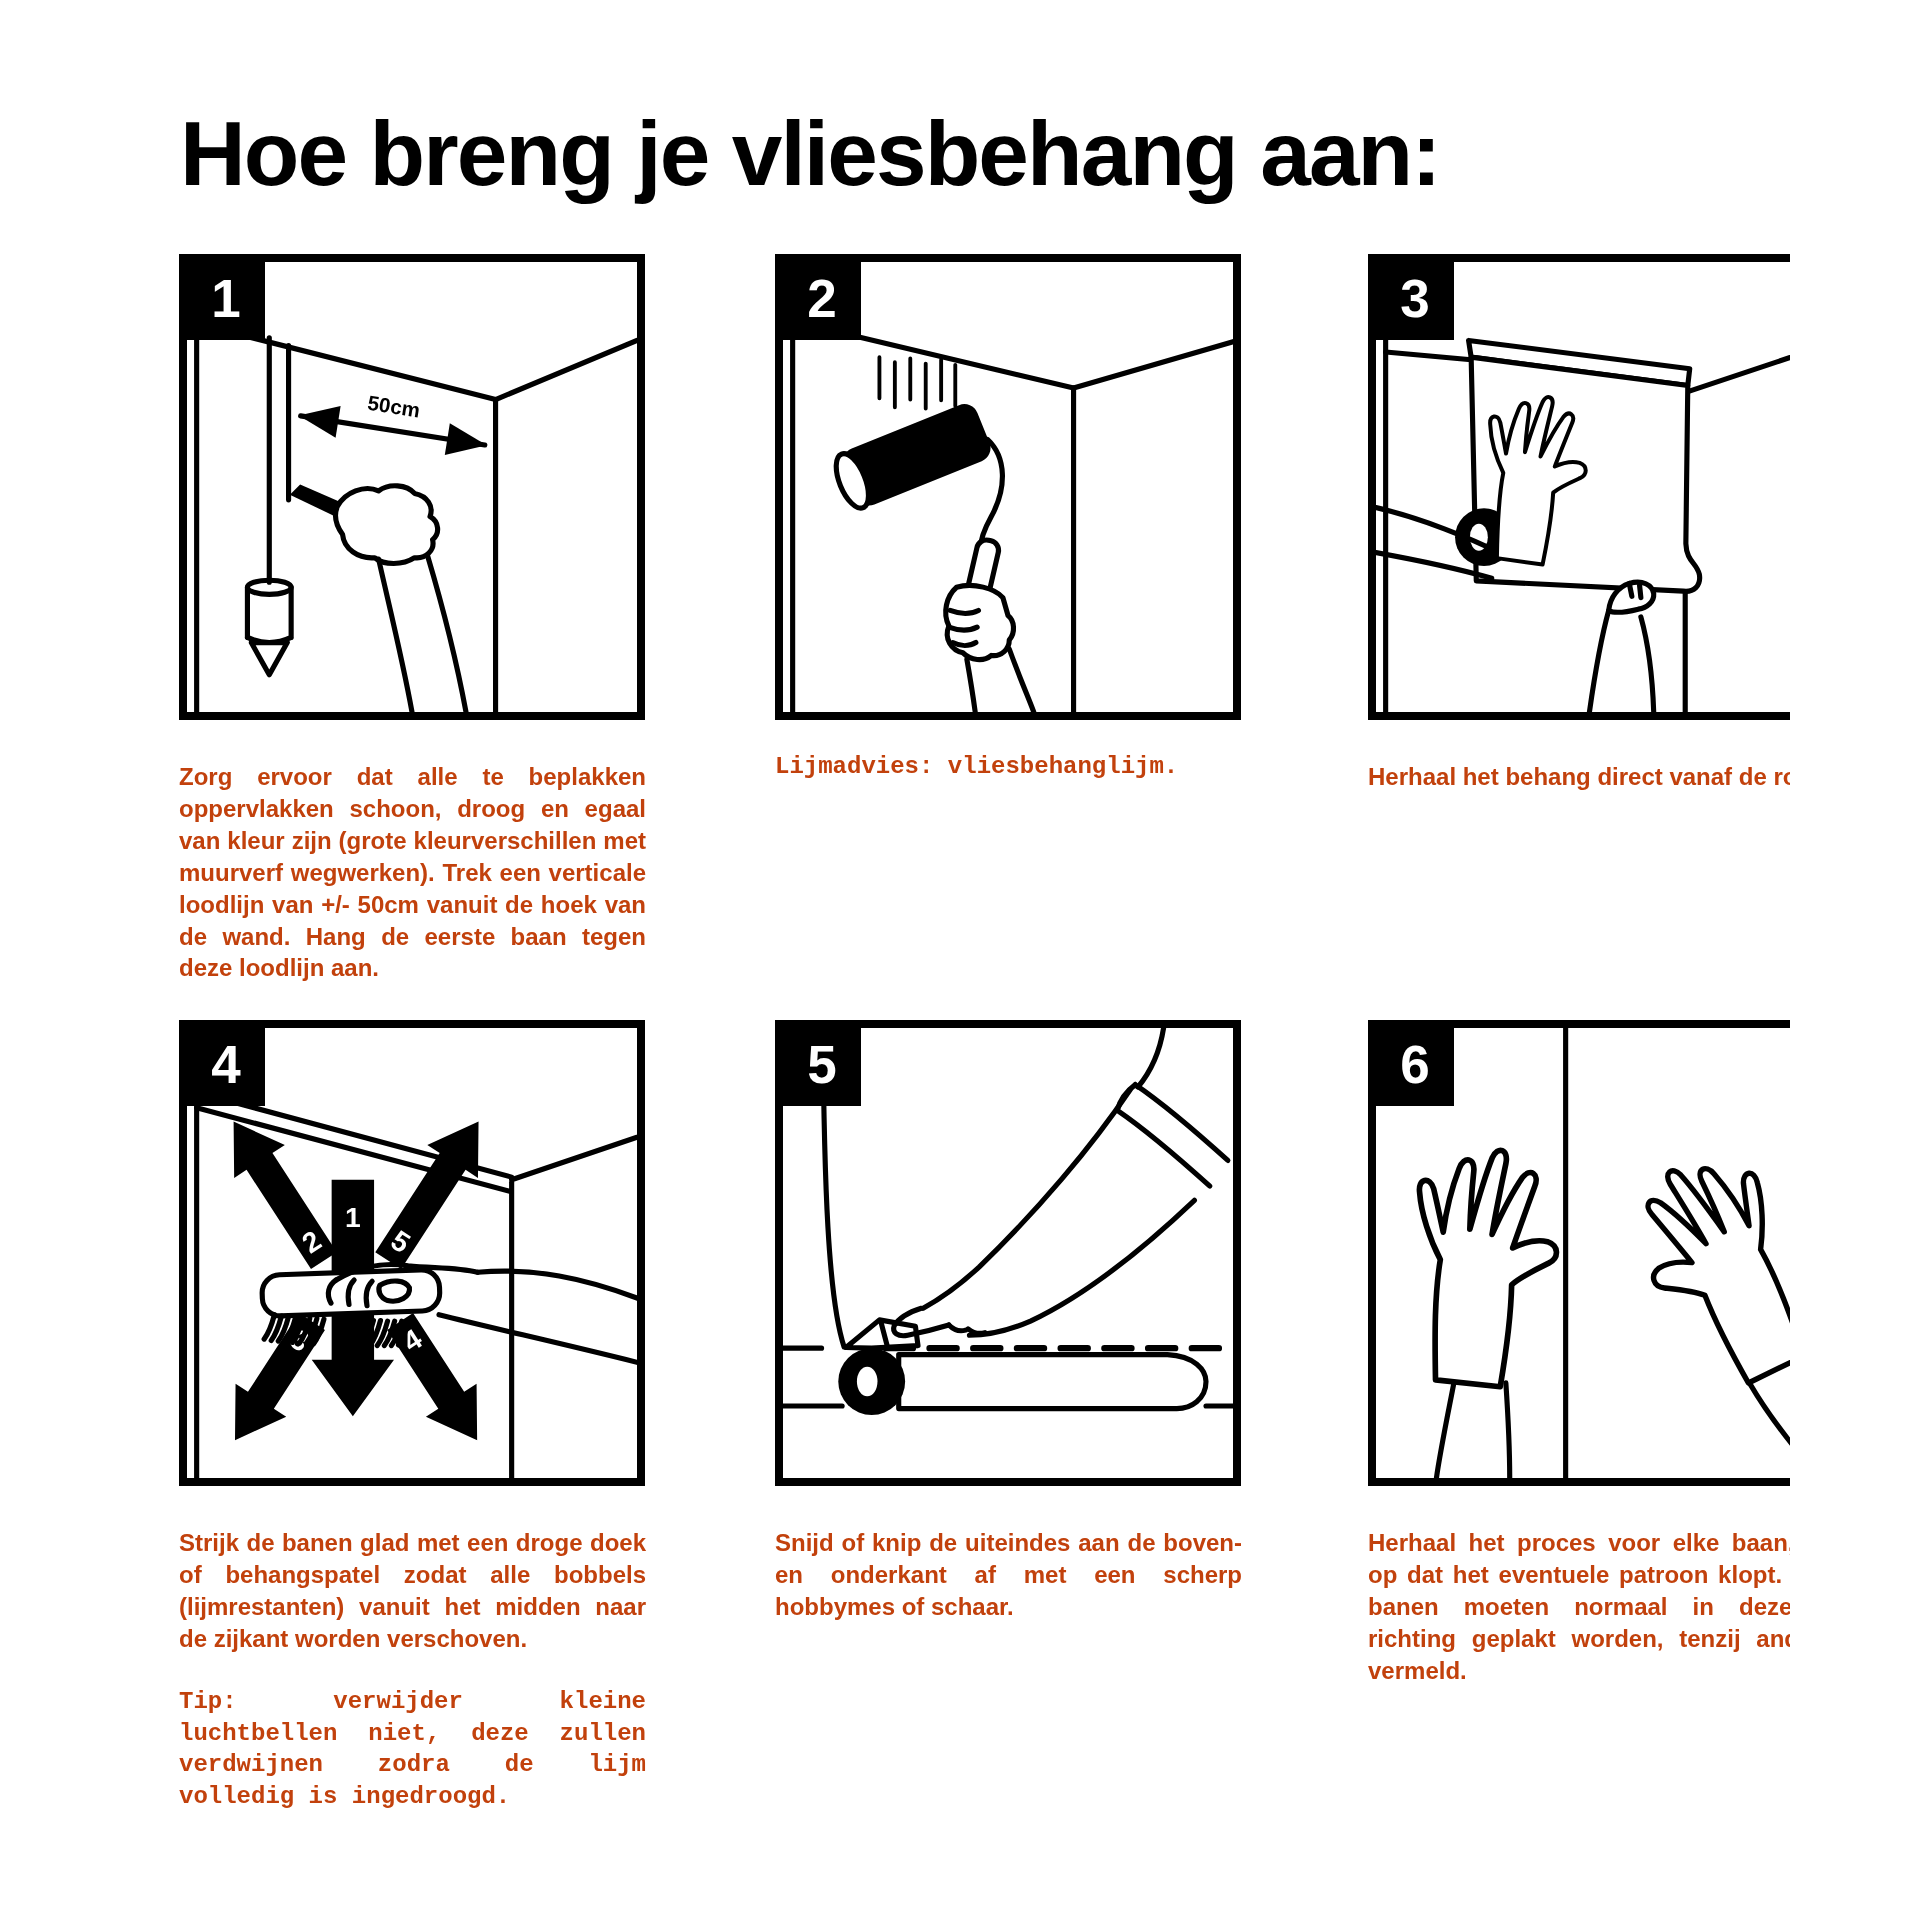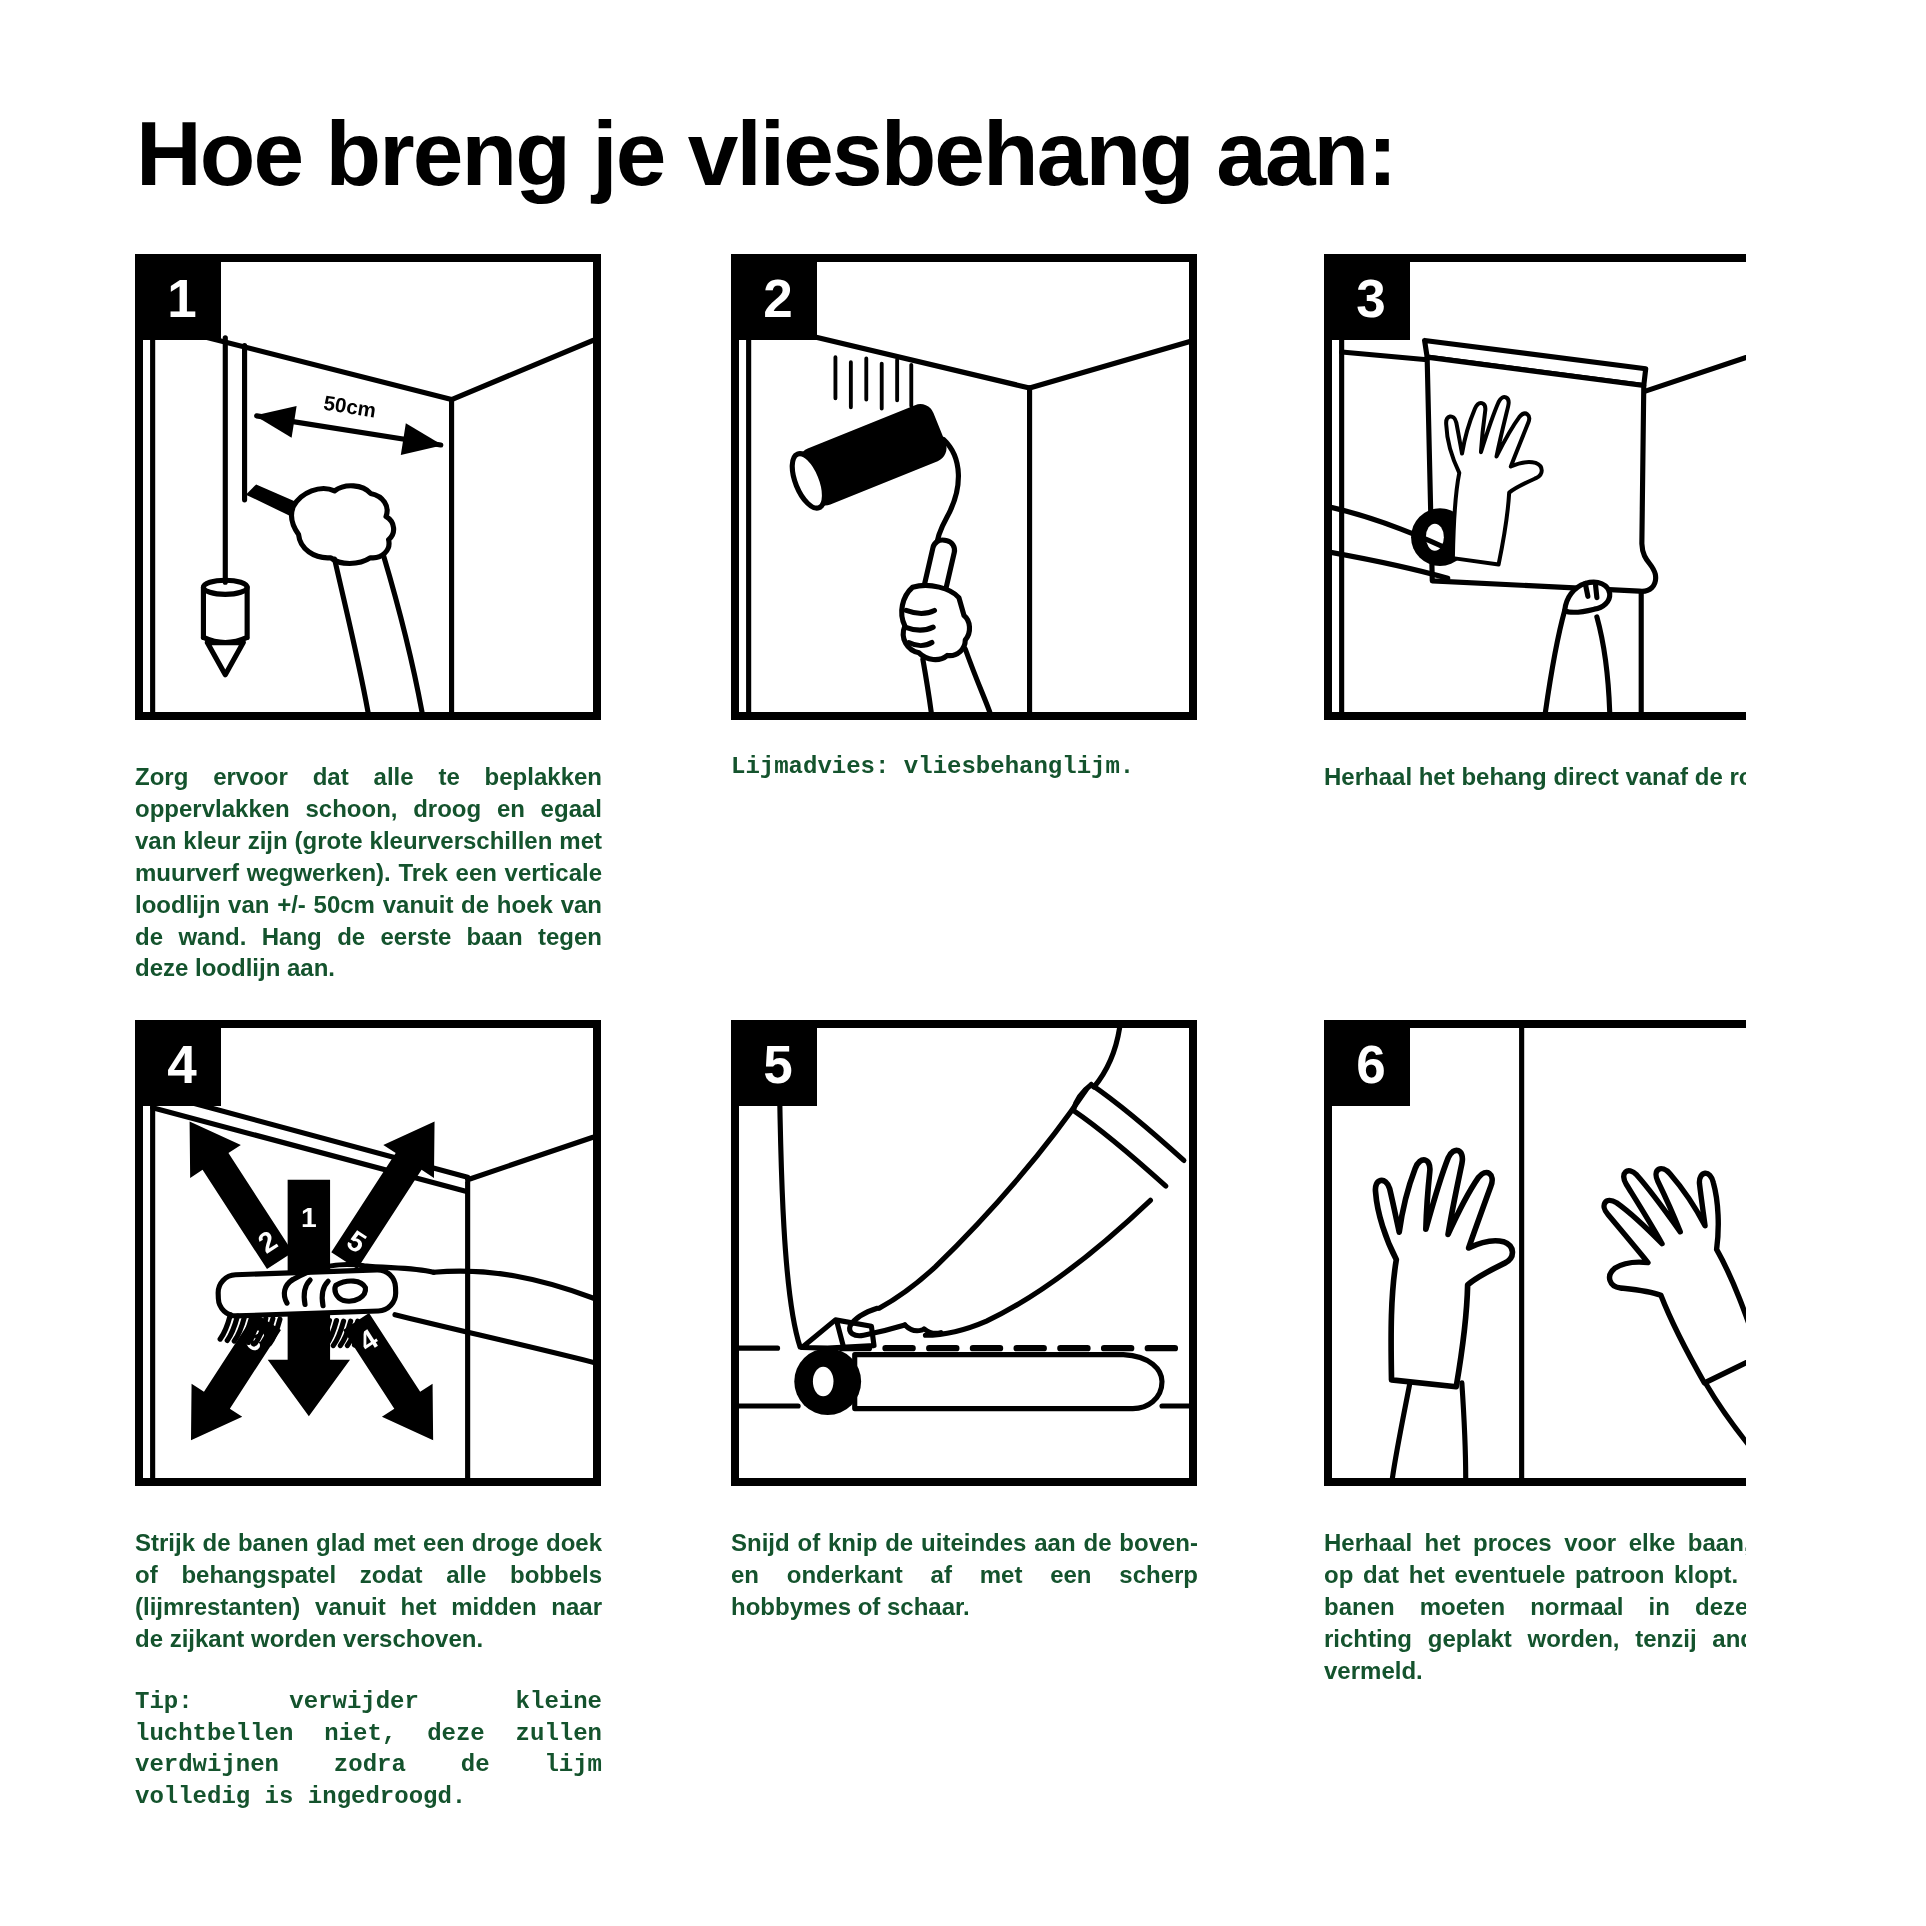--- a/index.html
+++ b/index.html
@@ -1,29 +1,29 @@
 <!DOCTYPE html>
 <html style="font-size:10.3px"><head>
 <meta charset="utf-8">
 <style>
   html,body{margin:0;padding:0;background:#fff;}
   #page{position:relative;width:1746px;height:1926px;background:#fff;overflow:hidden;
-        font-family:"Liberation Sans", sans-serif;color:#000;}
+        font-family:"Liberation Sans", sans-serif;color:#000;margin-left:44px;}
   .title{position:absolute;left:136px;top:108px;font-size:91px;font-weight:bold;
          letter-spacing:-1.9px;line-height:1;white-space:nowrap;}
   .cell{position:absolute;width:467px;}
   .cell.c1{left:135px;} .cell.c2{left:731px;} .cell.c3{left:1324px;}
   .cell.r1{top:254px;}  .cell.r2{top:1020px;}
   .frame{position:relative;width:450px;height:450px;border:8.3px solid #000;background:#fff;}
   .frame svg{position:absolute;left:0;top:0;width:450px;height:450px;}
   .badge{position:absolute;left:0;top:0;width:78px;height:78px;background:#000;z-index:5;
          display:flex;align-items:center;justify-content:center;}
   .badge span{color:#fff;font-size:53px;font-weight:bold;line-height:1;transform:translateY(-2.6px);}
   .caption{margin:41px 0 0 0;font-size:24px;font-weight:bold;line-height:1.33;
-           text-align:justify;color:#14532d;width:467px;}
+           text-align:justify;color:#c2410c;width:467px;}
   .caption.gap{margin-top:31px;font-family:Liberation Mono, monospace;}
   .caption.tight{margin-top:0;}
   .ink{stroke:#000;stroke-width:8;fill:none;stroke-linecap:round;stroke-linejoin:round;}
   .fillb{fill:#000;stroke:none;}
   .fillw{fill:#fff;stroke:#000;stroke-width:8;stroke-linejoin:round;}
   .arrownum{font-family:"Liberation Sans",sans-serif;font-size:44px;font-weight:bold;fill:#fff;}
   .measure{font-family:"Liberation Sans",sans-serif;font-size:32px;font-weight:bold;fill:#000;}
 </style>
 </head>
 <body>

